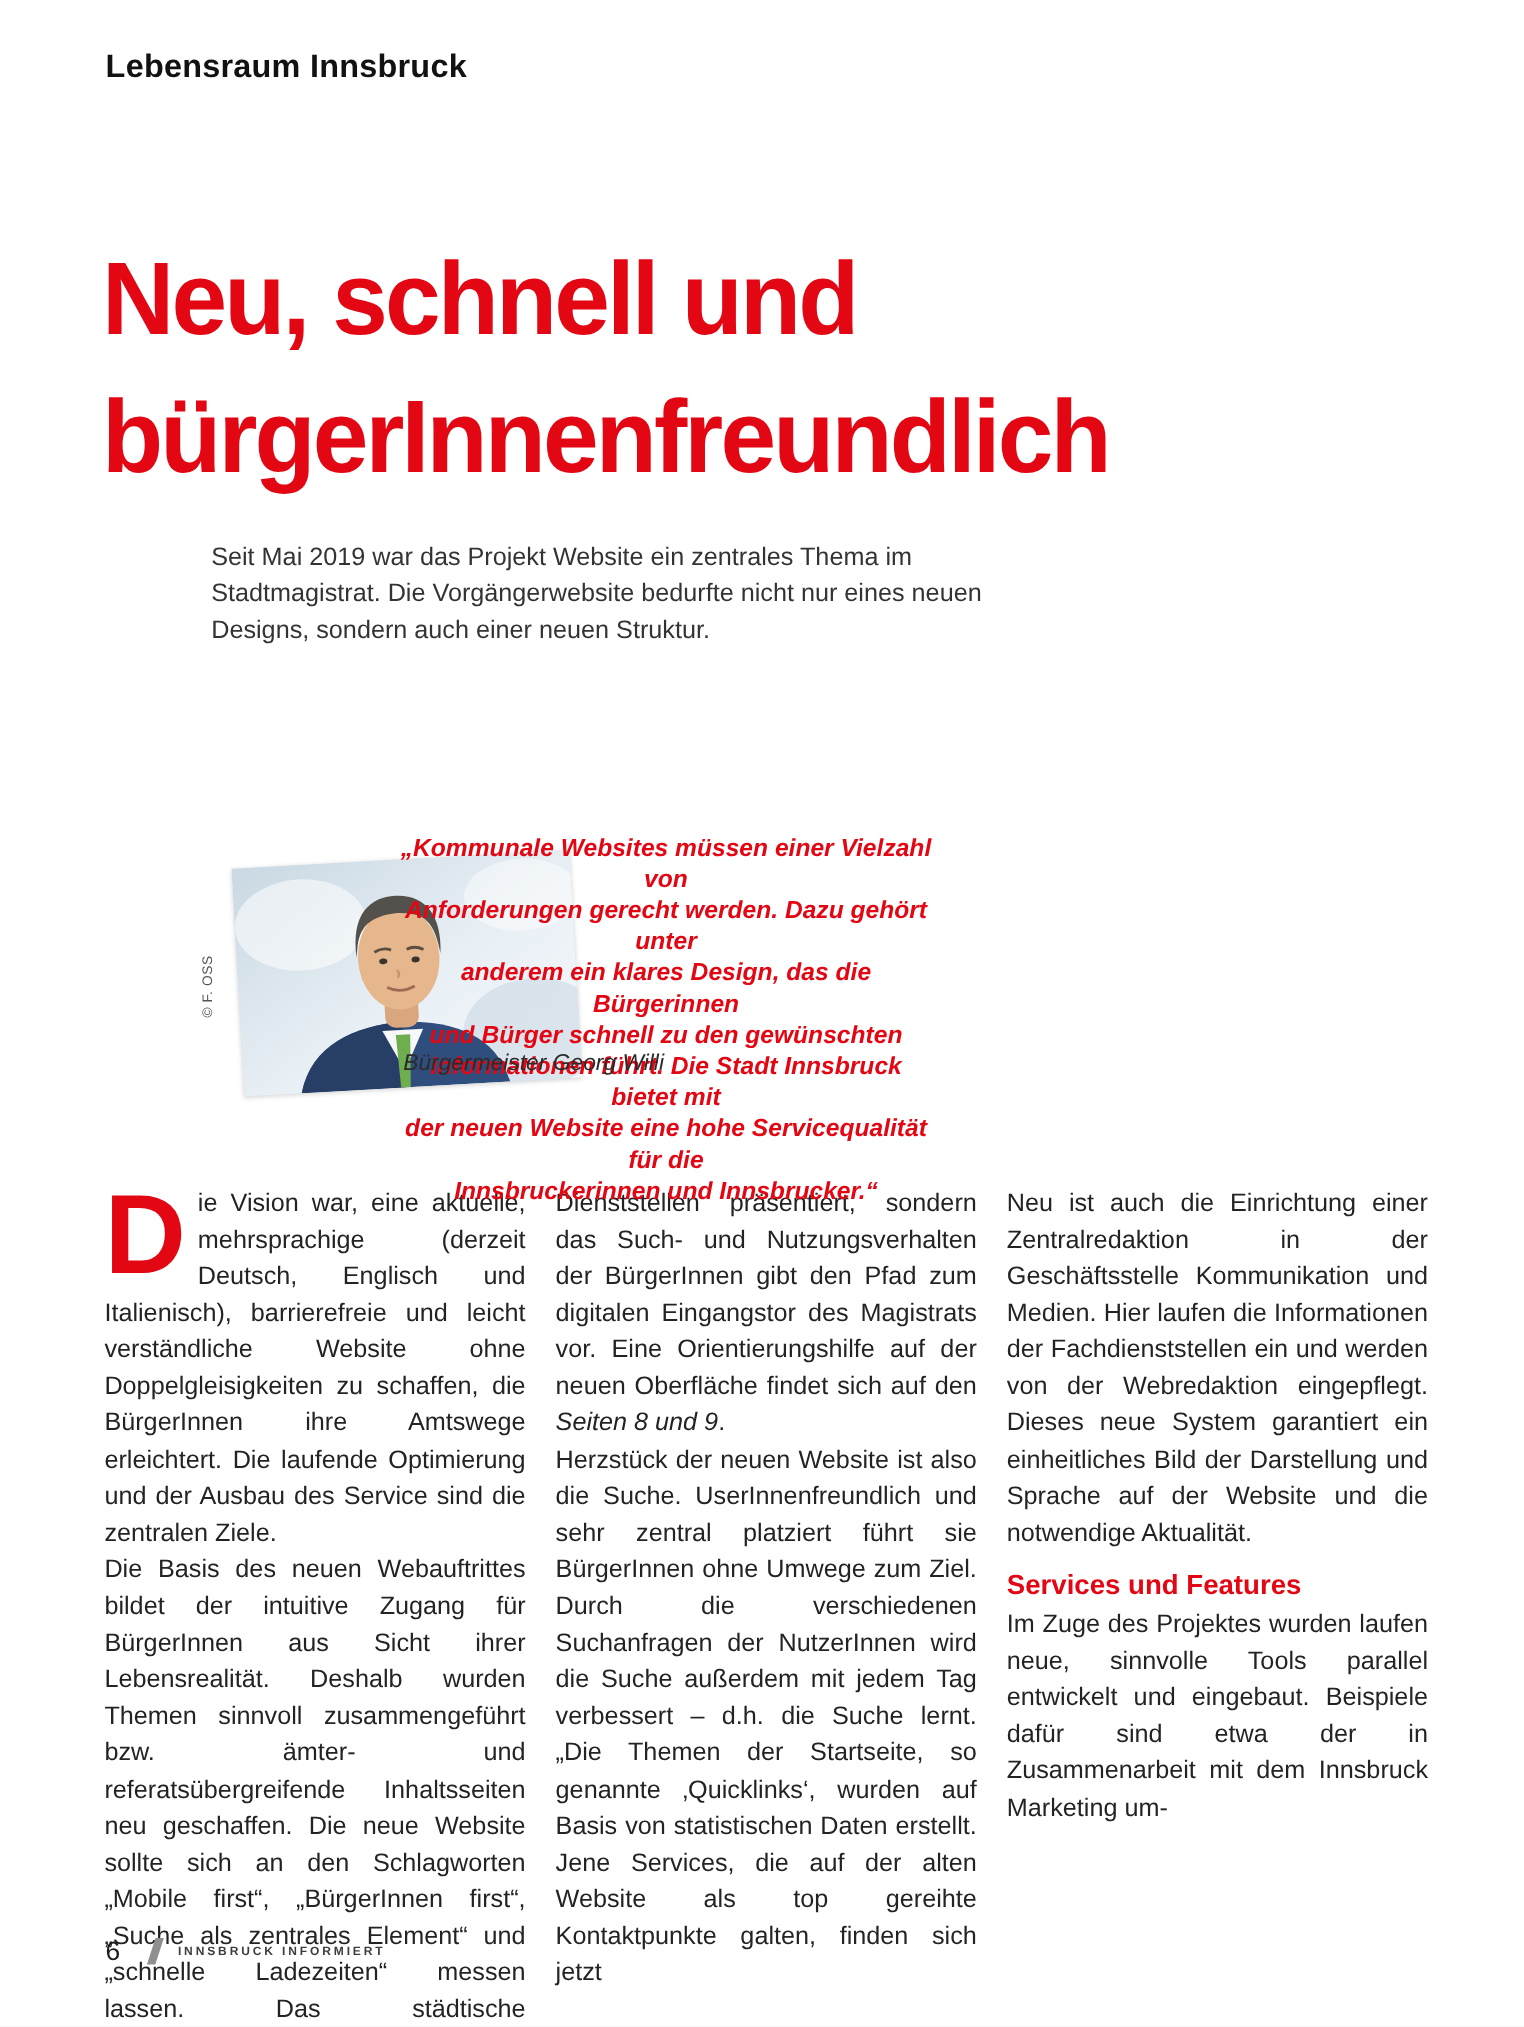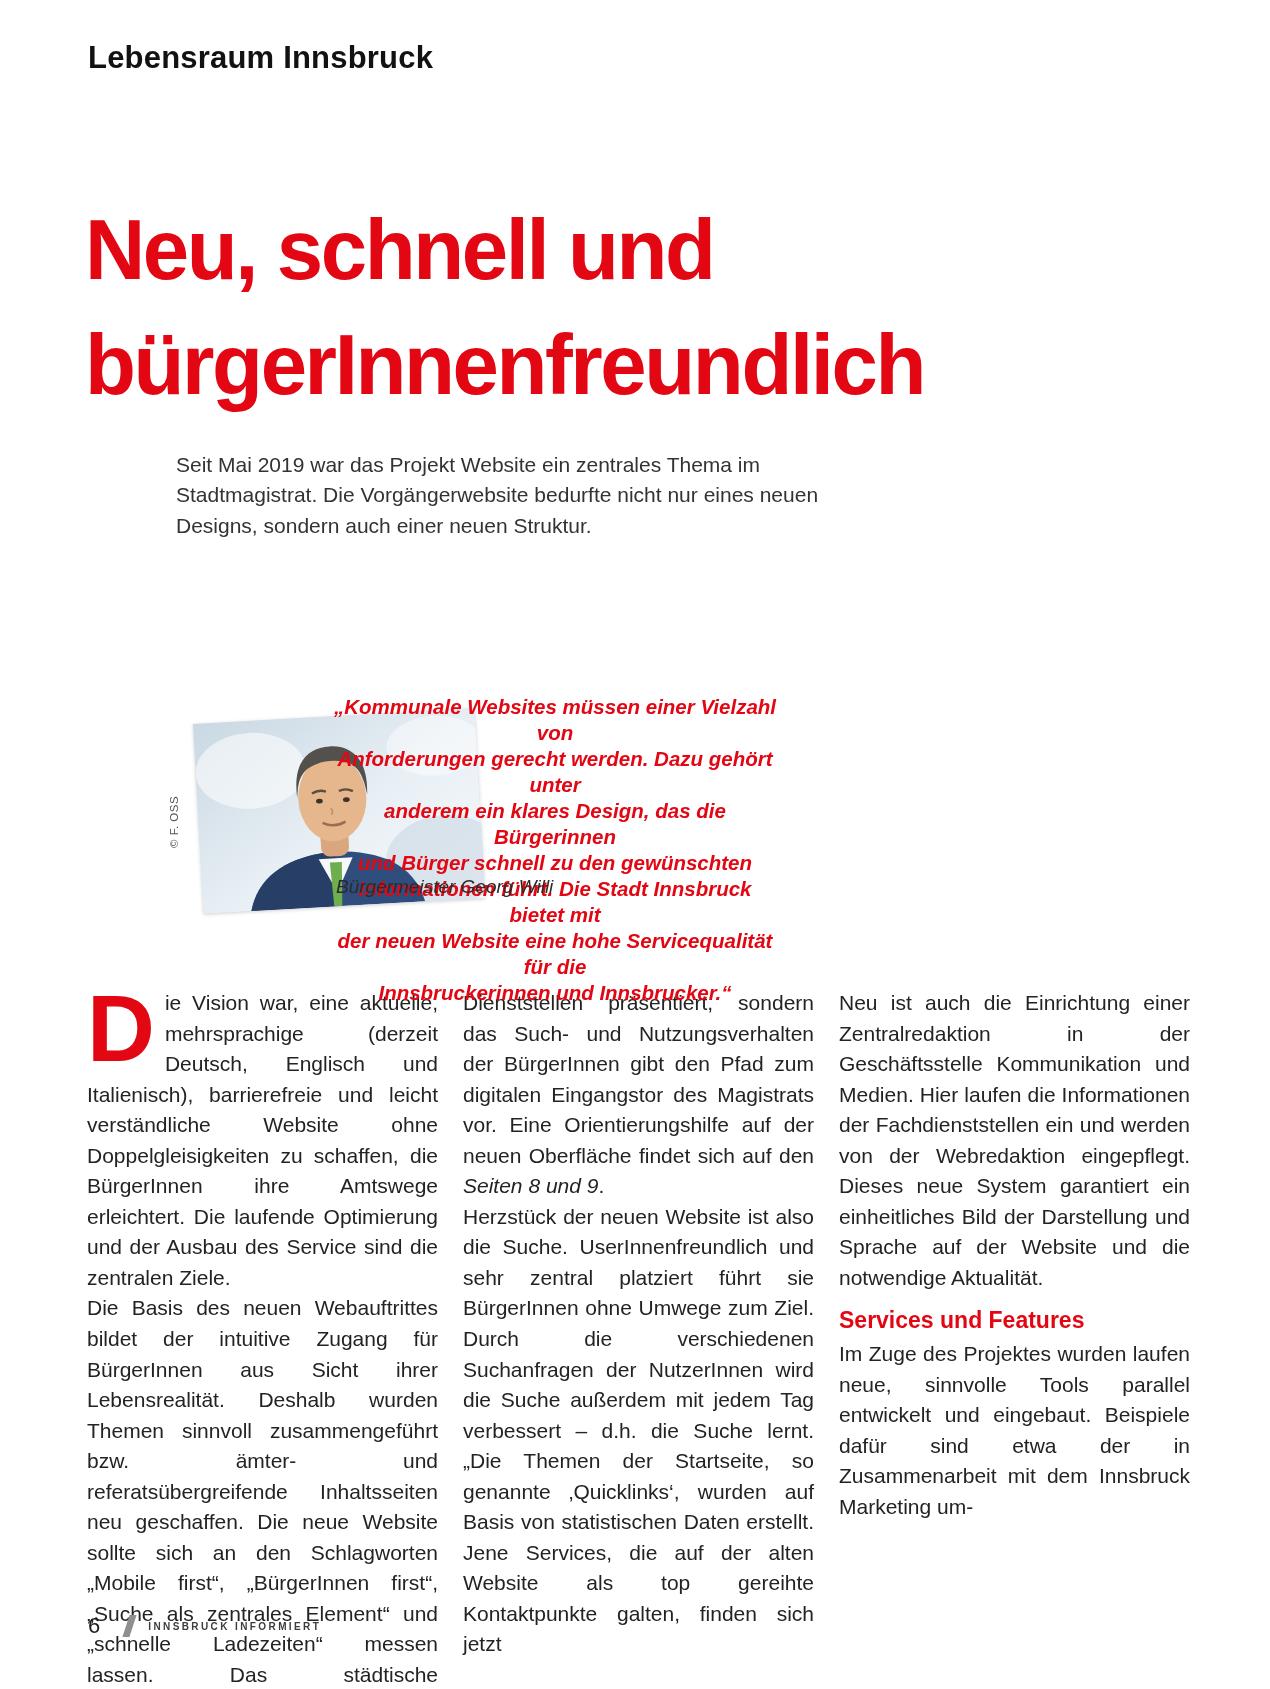--- a/index.html
+++ b/index.html
@@ -3,21 +3,21 @@
 <meta charset="utf-8">
 <style>
   html,body{margin:0;padding:0;background:#e9e9e9;}
   .page{
     position:relative;width:1270px;height:1689px;margin:0 auto;
     background:#ffffff;overflow:hidden;
     font-family:"Liberation Sans",sans-serif;color:#222;
   }
   .kicker{
     position:absolute;left:88px;top:40px;
-    font-size:31px;font-weight:bold;color:#121212;letter-spacing:.2px;
+    font-size:27px;font-weight:bold;color:#121212;letter-spacing:.2px;
   }
   .headline{
     position:absolute;left:85px;top:192px;width:1100px;
     font-size:86px;font-weight:bold;color:#e30613;
     line-height:1.34;letter-spacing:-2.5px;white-space:pre-line;
     transform:scaleX(.97);transform-origin:left top;
   }
   .intro{
     position:absolute;left:176px;top:450px;width:650px;
     font-size:21px;line-height:1.45;color:#333;

